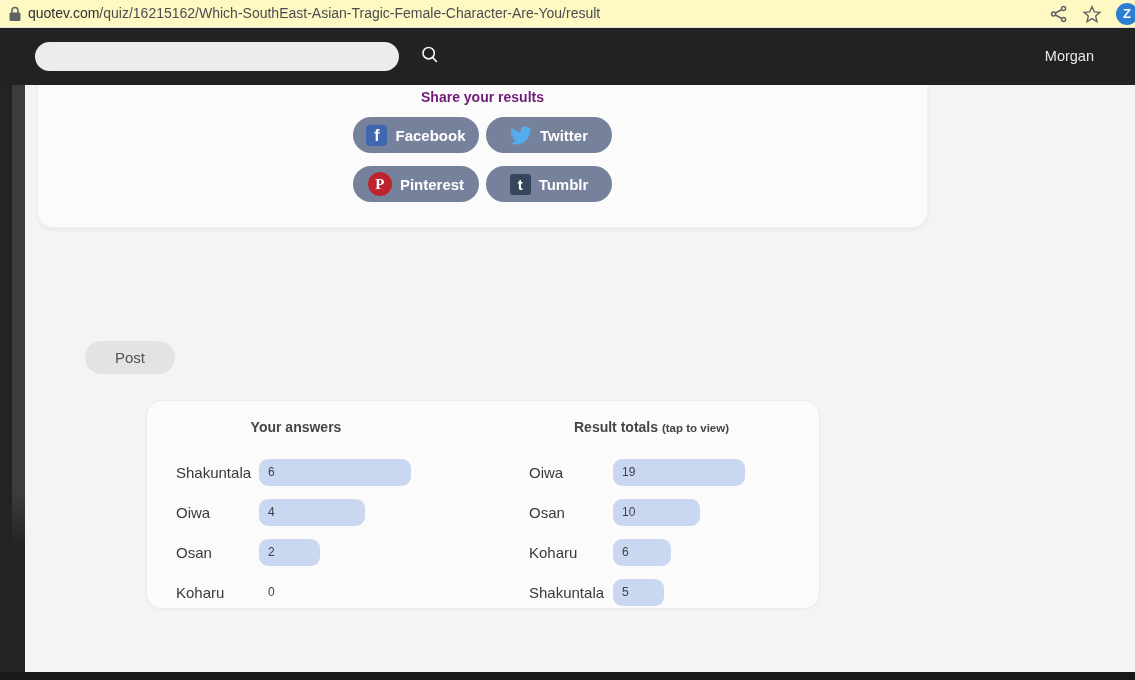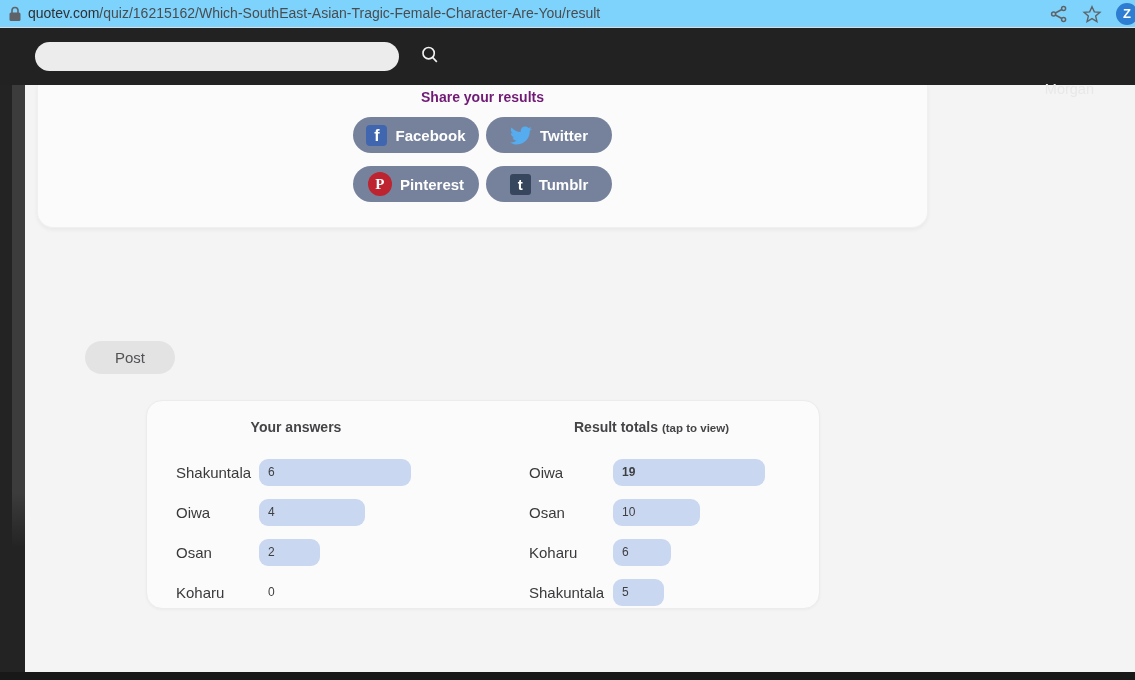--- a/index.html
+++ b/index.html
@@ -1,36 +1,36 @@
 <!DOCTYPE html>
 <html style="--pill: #76829c; --facebook: #4166b0; --twitter: #55acee; --pinterest: #bd2430; --tumblr: #36465d; --bar: #c9d7f0; --header_bg: #222222; --page_bg: #f4f4f5;"><head>
 <meta charset="utf-8">
 <style>
   * { margin:0; padding:0; box-sizing:border-box; }
   html,body { width:1135px; height:680px; overflow:hidden; }
   body { font-family:"Liberation Sans", sans-serif; background:#f4f4f5; position:relative; }
 
   
-  .browser-bar { position:absolute; top:0; left:0; width:1135px; height:28px; background:#7dd3fc; border-bottom:1px solid #dcdde0; z-index:30; }
+  .browser-bar { position:absolute; top:0; left:0; width:1135px; height:28px; background:#fef9c3; border-bottom:1px solid #dcdde0; z-index:30; }
   .lock-wrap { position:absolute; left:8px; top:6px; width:14px; height:16px; }
   .url-text { position:absolute; left:28px; top:0; height:27px; line-height:27px; font-size:14px; white-space:nowrap; }
   .url-domain { color:#2f3033; font-weight:400; }
   .url-path { color:#4a4c50; }
   .chrome-ic { position:absolute; top:4px; width:20px; height:20px; cursor:pointer; }
   .ic-share { right:66px; }
   .ic-star { right:33px; }
   .ext-badge { position:absolute; right:-3px; top:3px; width:22px; height:22px; border-radius:50%;
     background:#2d7dd2; color:#fff; font-size:13px; font-weight:bold; text-align:center; line-height:22px; }
 
   
   .site-header { position:absolute; top:28px; left:0; width:1135px; height:57px; background:#222222; z-index:25; }
   .search-input { position:absolute; left:35px; top:14px; width:364px; height:29px; border:none; outline:none;
     border-radius:15px; background:#ececec; padding:0 16px; font-size:14px; font-family:"Liberation Sans", sans-serif; color:#333; }
   .search-btn { position:absolute; left:419px; top:17px; width:22px; height:22px; background:none; border:none; cursor:pointer; }
-  .username { position:absolute; right:41px; top:0; height:57px; line-height:57px; color:#e8e8e8; font-size:14.5px; cursor:pointer;margin-top:33px; }
+  .username { position:absolute; right:41px; top:0; height:57px; line-height:57px; color:#e8e8e8; font-size:14.5px; cursor:pointer; }
 
   
   .content { position:absolute; top:85px; left:0; width:1135px; height:595px; background:#f4f4f5; }
 
   
   .left-strip { position:absolute; left:0; top:0; width:25px; height:595px; background:#232323; }
   .left-strip-thumb { position:absolute; left:12px; top:0; width:13px; height:463px;
     background:linear-gradient(to bottom, #3c3c3c 0%, #3c3c3c 88%, rgba(60,60,60,0) 100%); cursor:pointer; }
 
   
@@ -186,21 +186,21 @@
     </div>
   </div>
 </div>
     </div>
     <div class="qcol right">
       <div class="qcol-title"><span>Result totals</span> <span class="qcol-sub">(tap to view)</span></div>
       <div>
   <div class="qrow">
     <div class="qlabel">Oiwa</div>
     <div class="qbar-area">
-      <div class="qbar" style="width: 152px; font-weight: bold;"><span class="qval">19</span></div>
+      <div class="qbar" style="width: 132px;"><span class="qval">19</span></div>
     </div>
   </div>
 
   <div class="qrow">
     <div class="qlabel">Osan</div>
     <div class="qbar-area">
       <div class="qbar" style="width: 87px;"><span class="qval">10</span></div>
     </div>
   </div>
 

